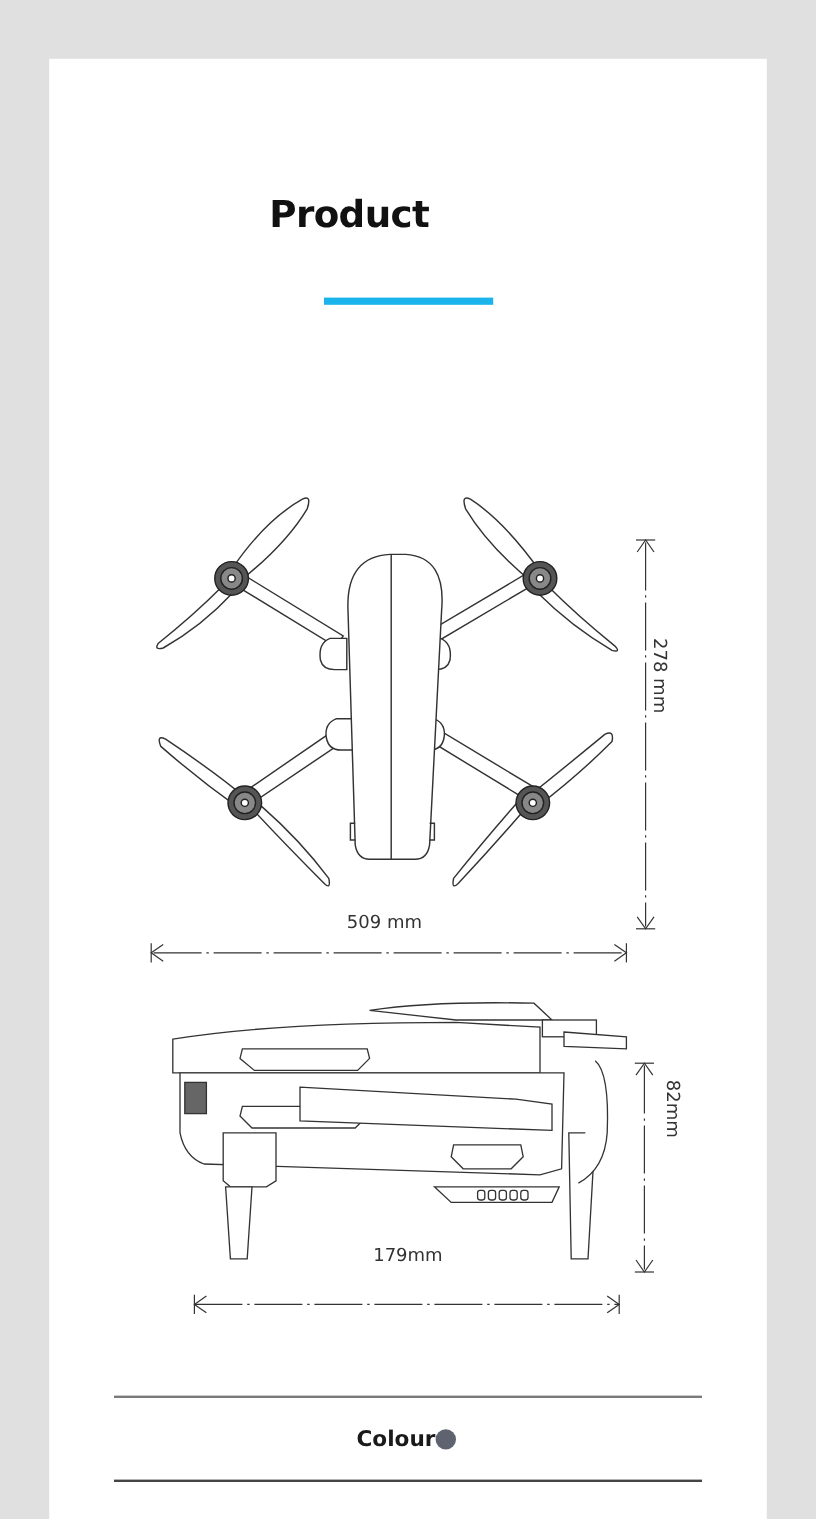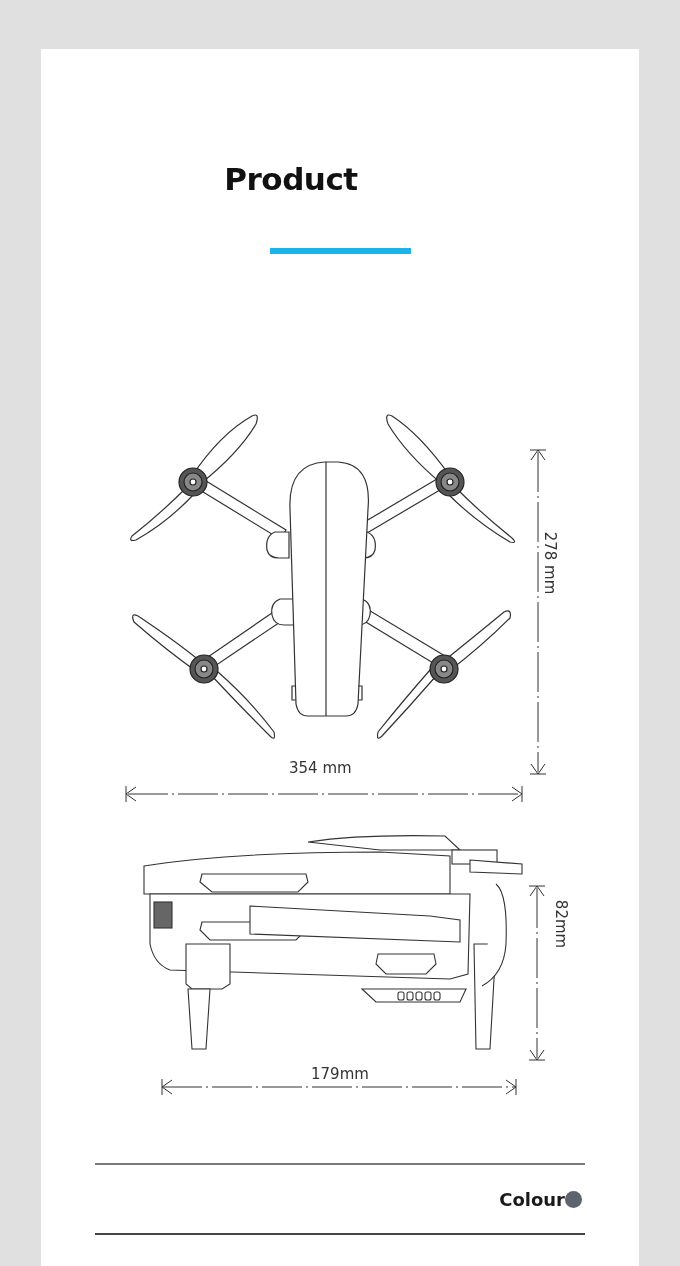--- a/index.html
+++ b/index.html
@@ -21,21 +21,21 @@
   .dim-label {
     position: absolute; font-family: "DejaVu Sans", sans-serif; font-size: 15px; color: #333;
   }
   .dim-label.vertical {
     transform: rotate(90deg); transform-origin: center center; white-space: nowrap;
   }
   svg.drawing { position: absolute; overflow: visible; }
   .spec-rule { position: absolute; left: 54px; width: 490px; height: 2px; background: #7a7a7a; }
   .spec-row {
     position: absolute; left: 54px; width: 490px; top: 1115px; height: 70px;
-    display: flex; align-items: center; justify-content: flex-end;
+    display: flex; align-items: center; justify-content: center;
   }
   .spec-label { font-family: "DejaVu Sans", sans-serif; font-weight: bold; font-size: 18px; color: #1a1a1a; }
   .swatch { width: 17px; height: 17px; border-radius: 50%; margin-right: 3px; }
 </style>
 </head>
 <body>
 
 <div class="card">
   <div class="title">
     <div>Product</div>
@@ -95,21 +95,21 @@
       <line x1="6" y1="392" x2="6" y2="408"></line>
       <path d="M392 393 L402 400 L392 407"></path>
       <line x1="402" y1="392" x2="402" y2="408"></line>
       <line x1="418" y1="58" x2="418" y2="378" stroke-dasharray="40 4 2 4"></line>
       <path d="M411 66 L418 56 L425 66"></path>
       <line x1="410" y1="56" x2="426" y2="56"></line>
       <path d="M411 370 L418 380 L425 370"></path>
       <line x1="410" y1="380" x2="426" y2="380"></line>
     </g>
   </svg>
-  <div class="dim-label" style="left:248px; top:710px;">354 mm</div>
+  <div class="dim-label" style="left:248px; top:710px;">509 mm</div>
   <div class="dim-label vertical" style="left:478px; top:505px;">278 mm</div>
 
   <svg class="drawing" style="left:89px; top:775px;" width="440" height="250" viewBox="0 0 440 250">
     <g fill="#fff" stroke="#333" stroke-width="1.1">
       <path d="M178 18 Q230 10 315 12 L330 26 L250 26 Z"></path>
       <path d="M14 42 Q100 28 250 28 L320 32 L320 70 L14 70 Z"></path>
       <path d="M20 70 L20 120 Q24 140 40 146 L320 155 L338 150 L340 70 Z"></path>
       <rect x="322" y="26" width="45" height="14"></rect>
       <path d="M340 36 L392 40 L392 50 L340 48 Z"></path>
       <path d="M72 50 L70 58 L82 68 L168 68 L178 58 L176 50 Z"></path>
@@ -136,21 +136,21 @@
       <line x1="32" y1="255" x2="32" y2="271"></line>
       <path d="M376 256 L386 263 L376 270"></path>
       <line x1="386" y1="255" x2="386" y2="271"></line>
       <line x1="407" y1="64" x2="407" y2="234" stroke-dasharray="40 4 2 4"></line>
       <path d="M400 72 L407 62 L414 72"></path>
       <line x1="399" y1="62" x2="415" y2="62"></line>
       <path d="M400 226 L407 236 L414 226"></path>
       <line x1="399" y1="236" x2="415" y2="236"></line>
     </g>
   </svg>
-  <div class="dim-label" style="left:270px; top:1016px;">179mm</div>
+  <div class="dim-label" style="left:270px; top:988px;">179mm</div>
   <div class="dim-label vertical" style="left:496px; top:866px;">82mm</div>
 
   <div class="spec-rule" style="top:1114px;"></div>
   <div class="spec-row">
     <span class="spec-label">Colour</span>
     <span class="swatch" id="swatch0" style="background: rgb(95, 99, 112);"></span>
   </div>
   <div class="spec-rule" style="top:1184px; background:#444;"></div>
 </div>
 

